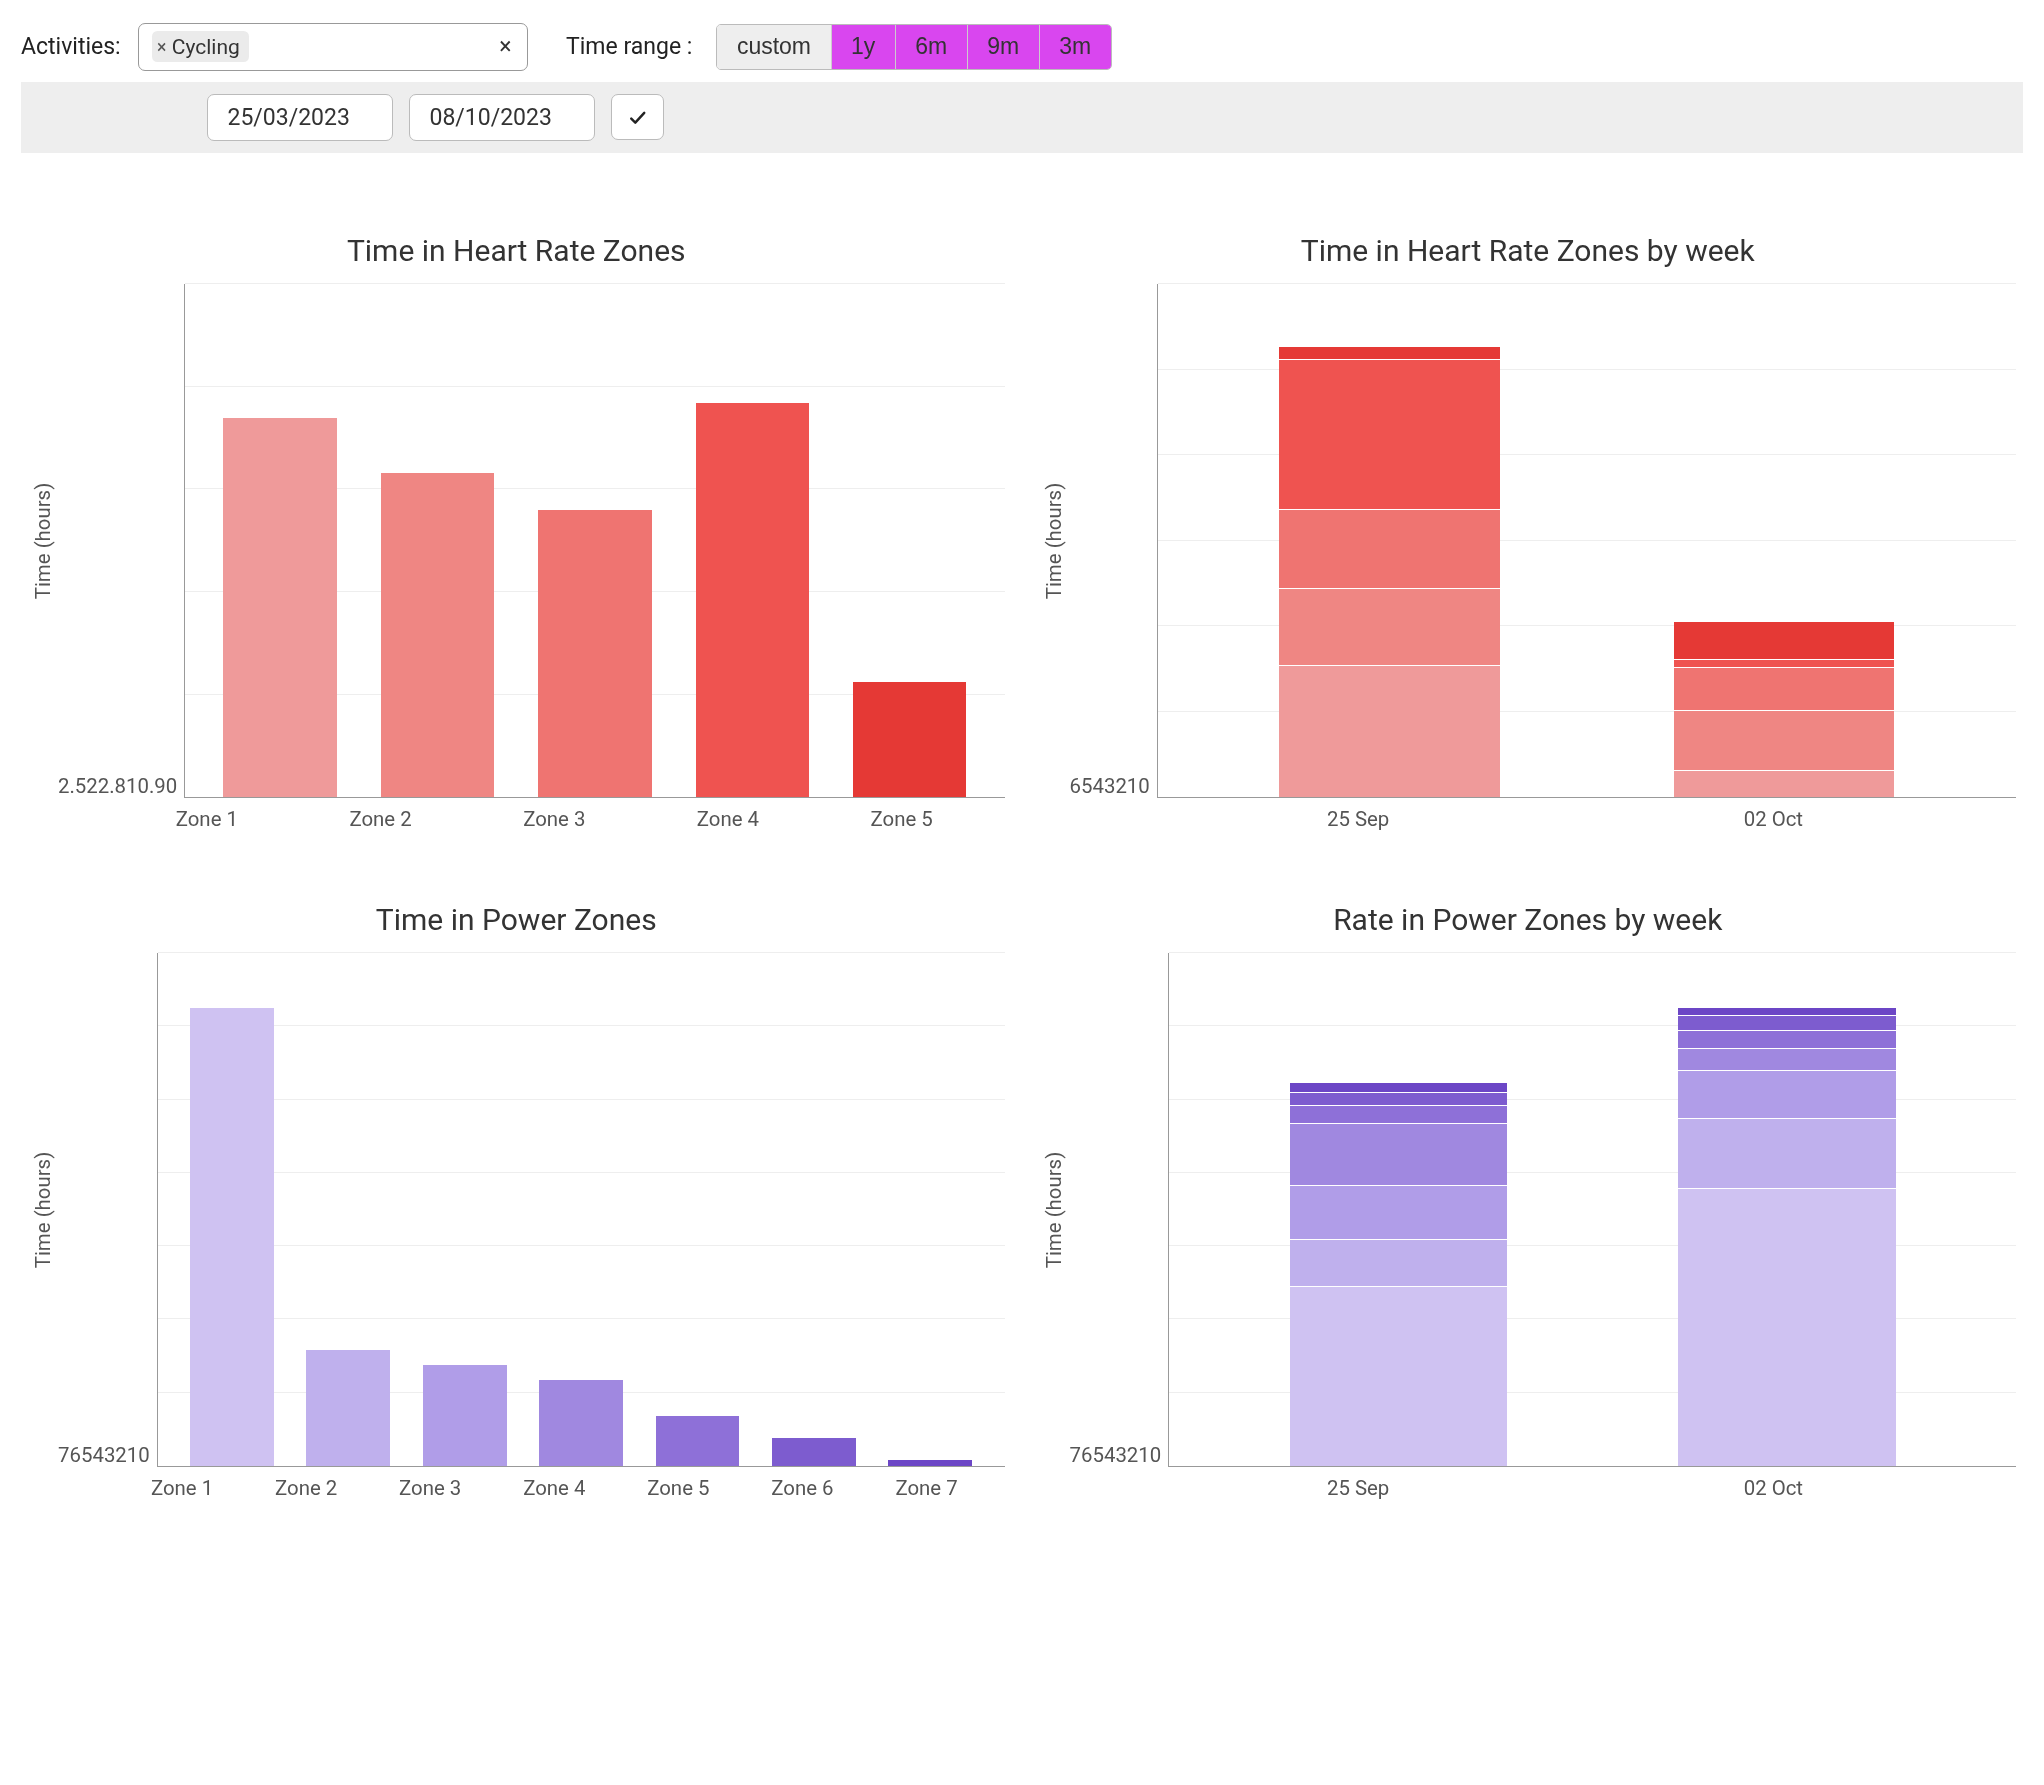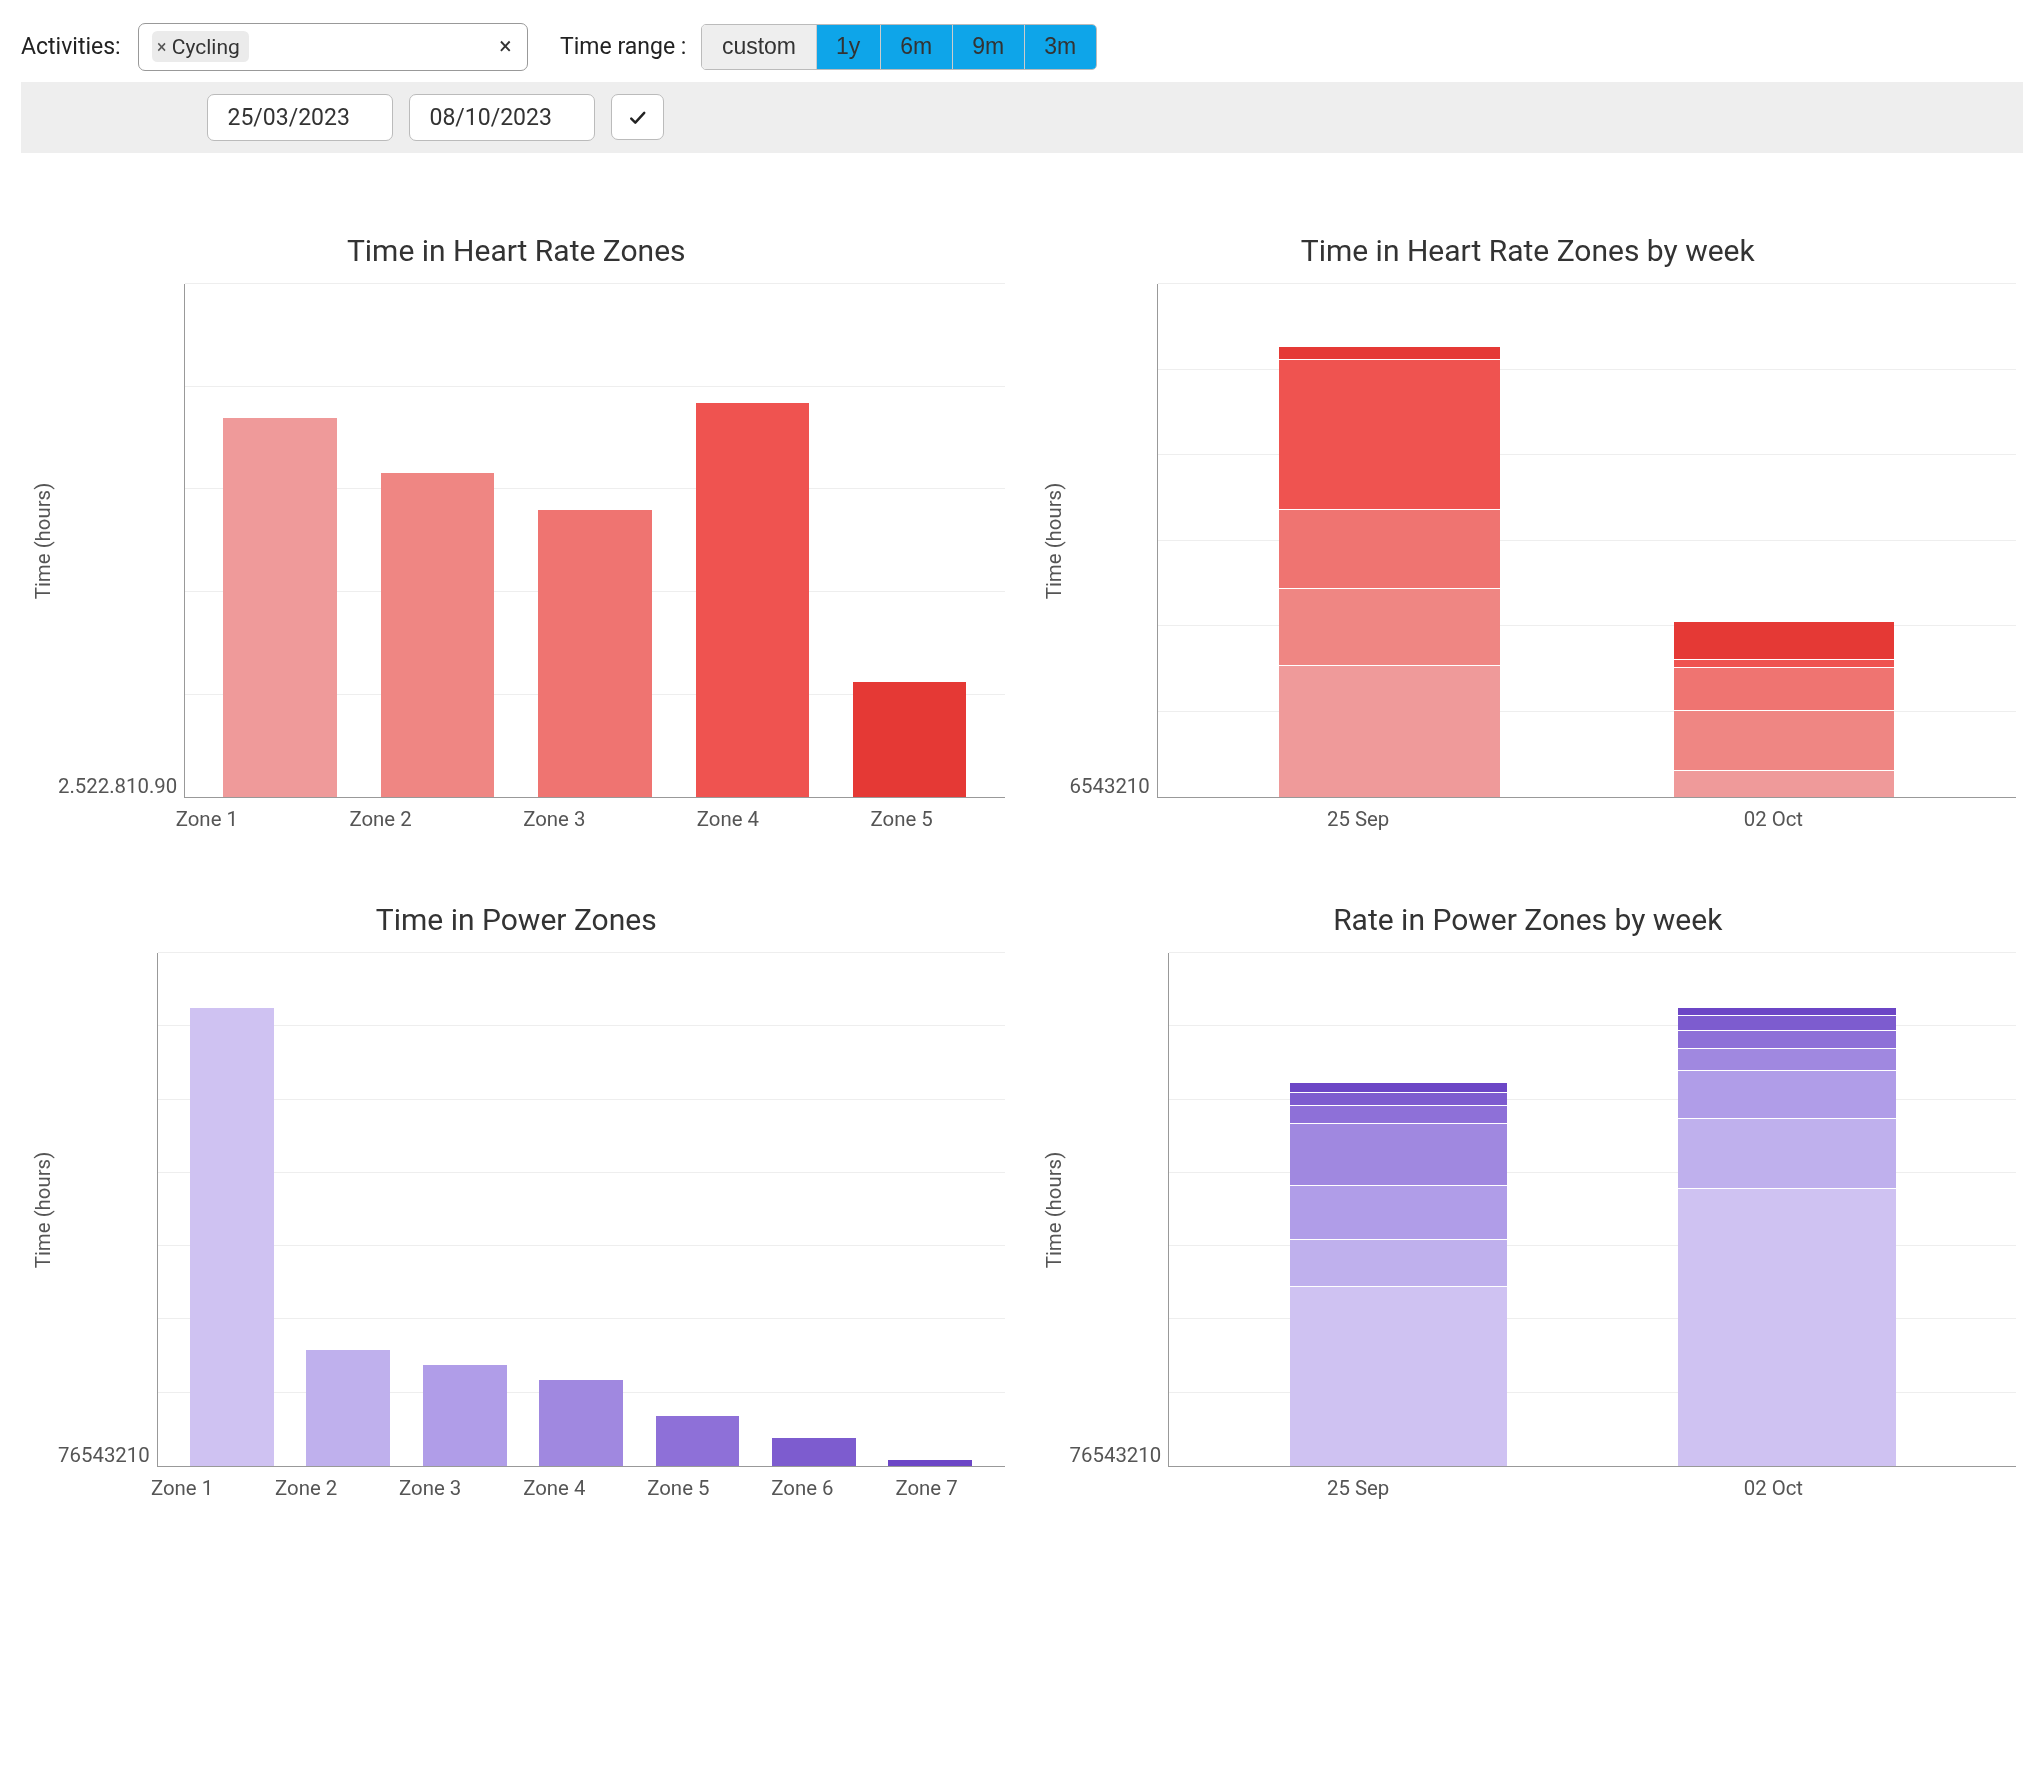--- a/index.html
+++ b/index.html
@@ -10,24 +10,24 @@
   .filter-row1 { display:flex; align-items:center; gap:17.7px; padding: 5.3px 0 10.6px; }
   .label { font-size:23px; color:#222; }
   .multi-select {
     display:flex; align-items:center; justify-content:space-between;
     border:1.8px solid #999; border-radius:7px; padding:5.3px 12.4px; width:390px; height:48px;
   }
   .ms-tag { display:inline-flex; align-items:center; gap:5.3px; background:#ebebeb; border-radius:5.3px; padding:3.5px 8.9px 3.5px 5.3px; font-size:21px; color:#333; }
   .ms-tag-x { font-size:17.7px; color:#555; }
   .ms-x { font-size:23px; color:#333; padding:0 3.5px; cursor:pointer; }
 
-  .time-range-group { display:flex; align-items:center; gap:15px; margin-left:14px; }
+  .time-range-group { display:flex; align-items:center; gap:24px; margin-left:20px; }
   .btn-group { display:flex; border:0.9px solid #bbb; border-radius:5px; overflow:hidden; }
   .btn-group button {
-    background:#0ea5e9; border:none; border-right:0.9px solid #ccc; padding:8.9px 19.5px;
+    background:#d946ef; border:none; border-right:0.9px solid #ccc; padding:8.9px 19.5px;
     font-size:23px; color:#333; cursor:pointer;
   }
   .btn-group button:last-child { border-right:none; }
   .btn-group button.active { background:#eee; }
 
   
   .filter-row2 { background:#eee; padding:12.4px 0 12.4px 186px; display:flex; align-items:center; gap:16px; }
   .date-field {
     background:#fff; border:0.9px solid #bbb; border-radius:7px; padding:8.9px 19.5px;
     font-size:23px; color:#333; min-width:186px;

